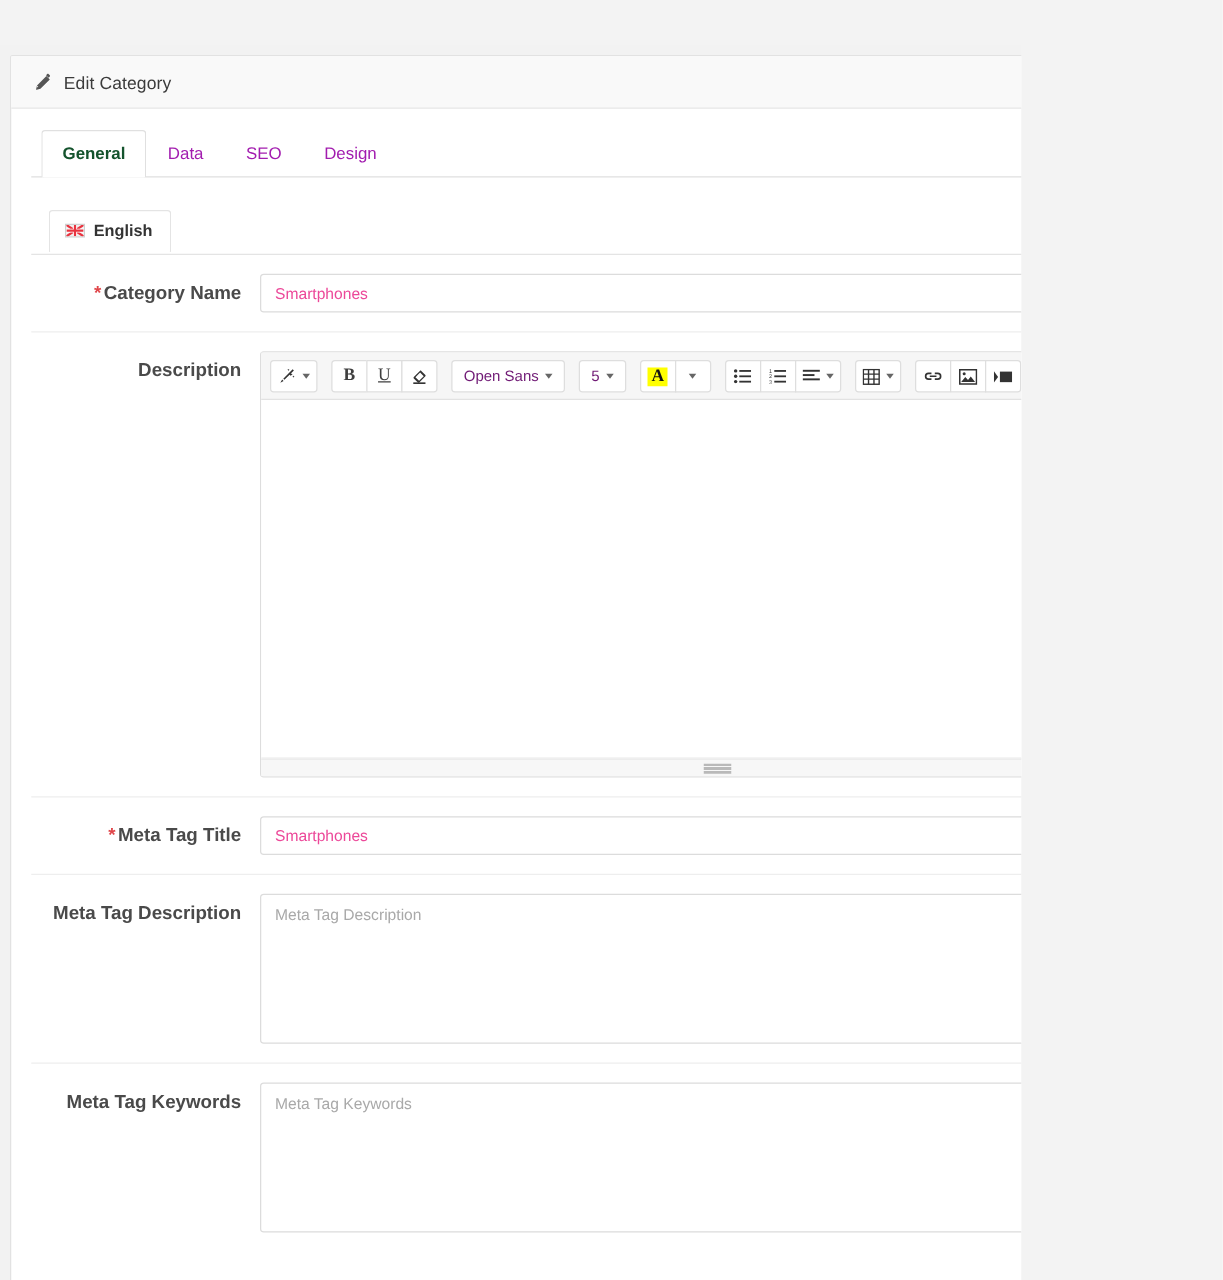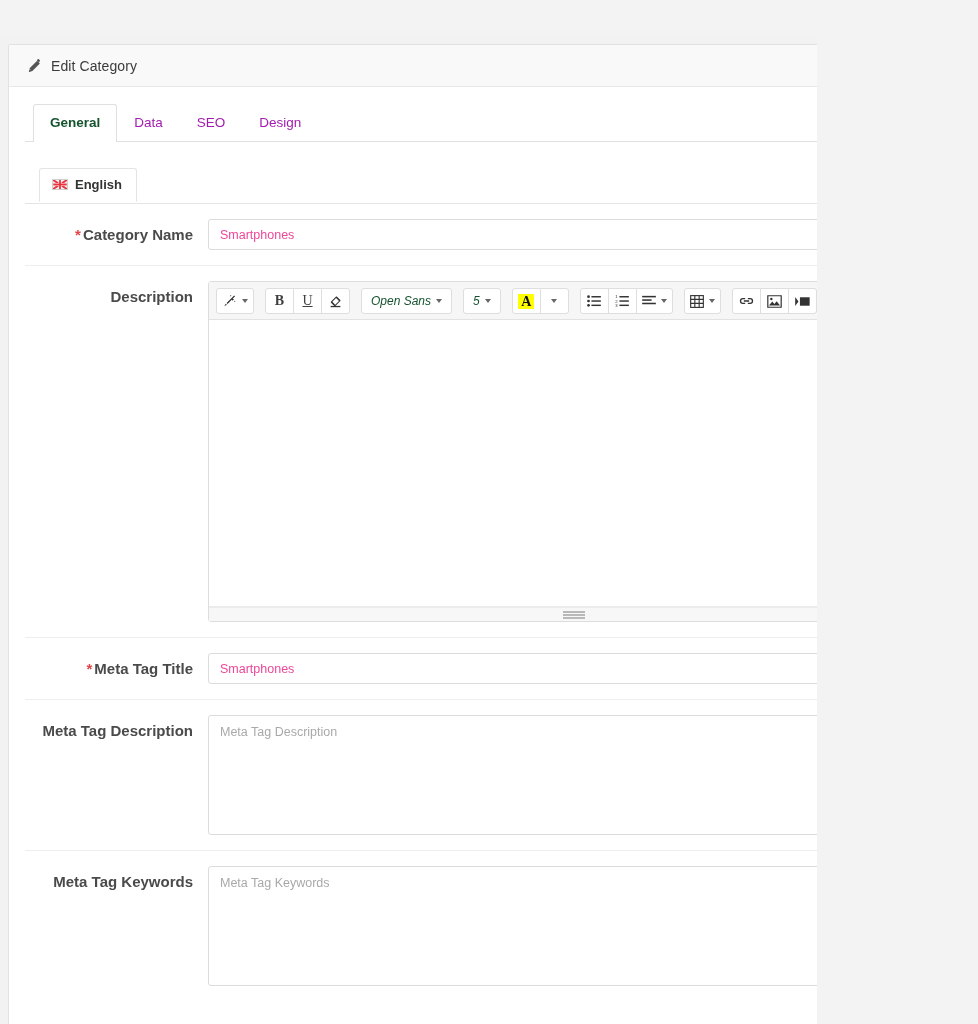--- a/index.html
+++ b/index.html
@@ -197,21 +197,21 @@
     font-size: 12.5px;
     color: #3f3f3f;
     cursor: pointer;
     padding: 0 5px;
     position: relative;
     font-family: "Liberation Serif", serif;
   }
   .btn-group .tb-btn:first-child { margin-left: 0; border-radius: 3px 0 0 3px; }
   .btn-group .tb-btn:last-child { border-radius: 0 3px 3px 0; }
   .btn-group .tb-btn:only-child { border-radius: 3px; }
-  .tb-btn.wide { padding: 12px 9px; font-family: "Liberation Sans", sans-serif; font-size: 12px; color: #14532d; font-style: italic; }
+  .tb-btn.wide { padding: 12px 9px; font-family: "Liberation Sans", sans-serif; font-size: 12px; color: #701a75; }
   .tb-btn .caret {
     display: inline-block;
     margin-left: 5px;
     width: 0; height: 0;
     border-left: 3.5px solid transparent;
     border-right: 3.5px solid transparent;
     border-top: 4px solid #666;
   }
   .tb-btn.bold { font-weight: bold; font-size: 14px; }
   .tb-btn.underline { text-decoration: underline; font-size: 14px; }

